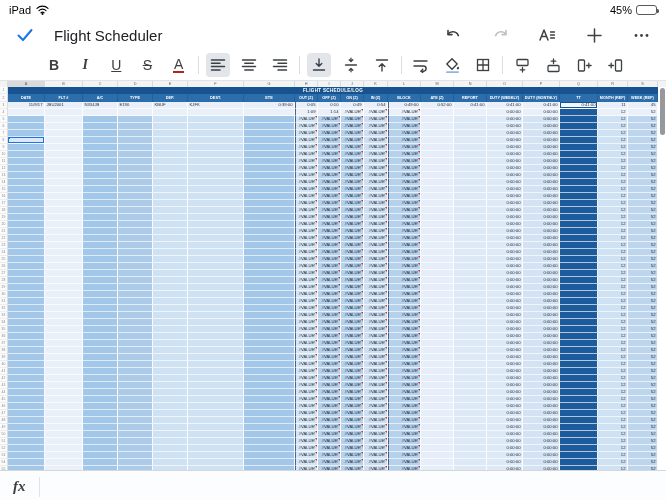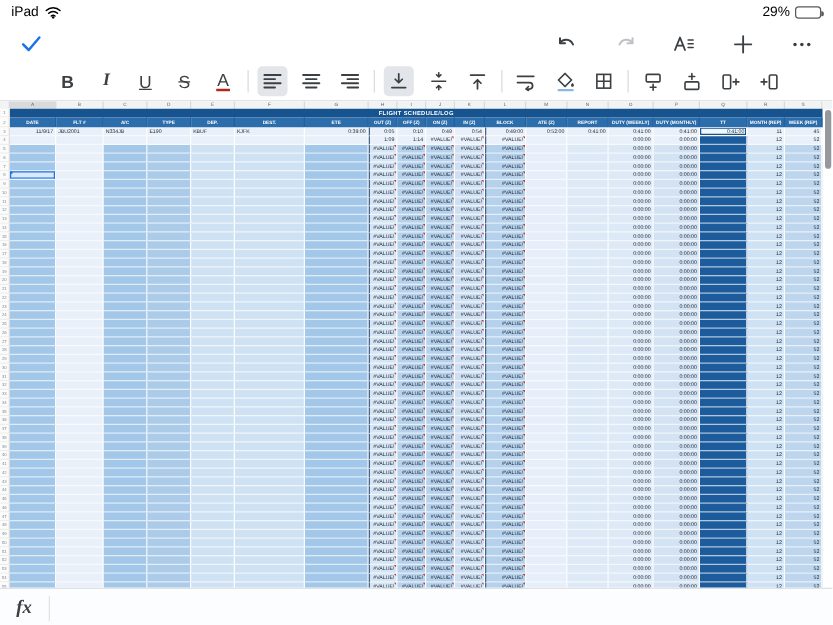--- a/index.html
+++ b/index.html
@@ -63,31 +63,32 @@
   <div class="sb-left">
     <span>iPad</span>
     <span class="tb-icon" style="width:13px;height:10px;">
       <svg width="13" height="10" viewBox="0 0 13 10">
           <path d="M1 3.4a8 8 0 0 1 11 0M3 5.6a5 5 0 0 1 7 0M5 7.8a2.4 2.4 0 0 1 3 0" fill="none" stroke="#000" stroke-width="1.2" stroke-linecap="round"></path>
           <circle cx="6.5" cy="9" r="1" fill="#000"></circle>
         </svg>
     </span>
   </div>
   <div class="sb-right">
-    <span>29%</span>
+    <span>45%</span>
     <span class="batt"><span class="batt-fill"></span><span class="batt-tip"></span></span>
   </div>
 </div>
 
 <div class="title-bar">
   <span class="tb-icon">
     <svg width="18" height="18" viewBox="0 0 18 18">
         <path d="M2.5 9.5l4.5 4.5L15.5 4" fill="none" stroke="#1a73e8" stroke-width="2" stroke-linecap="round" stroke-linejoin="round"></path>
       </svg>
   </span>
+  <span class="doc-title">Flight Scheduler</span>
   <div class="tb-right">
     <span class="tb-icon">
       <svg width="19" height="19" viewBox="0 0 19 19">
           <path d="M4 8.2c2.2-3.4 8.4-3.6 10.4 1.4" fill="none" stroke="#3c4043" stroke-width="1.6" stroke-linecap="round"></path>
           <path d="M4 4.6v4h4" fill="none" stroke="#3c4043" stroke-width="1.6" stroke-linecap="round" stroke-linejoin="round"></path>
         </svg>
     </span>
     <span class="tb-icon">
       <svg width="19" height="19" viewBox="0 0 19 19">
           <path d="M15 8.2C12.8 4.8 6.6 4.6 4.6 9.6" fill="none" stroke="#bdc1c6" stroke-width="1.6" stroke-linecap="round"></path>

